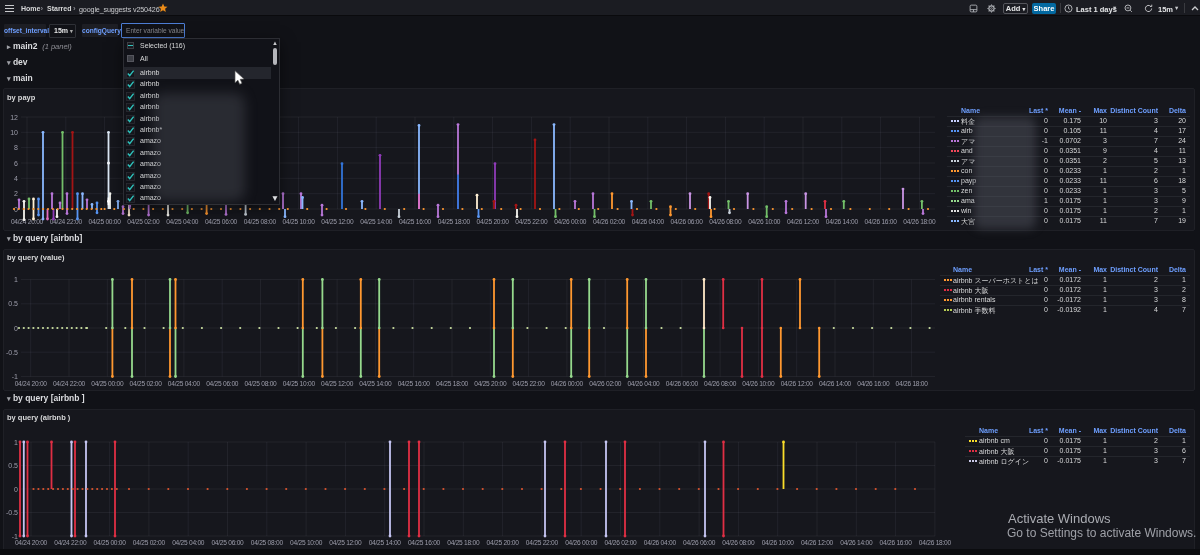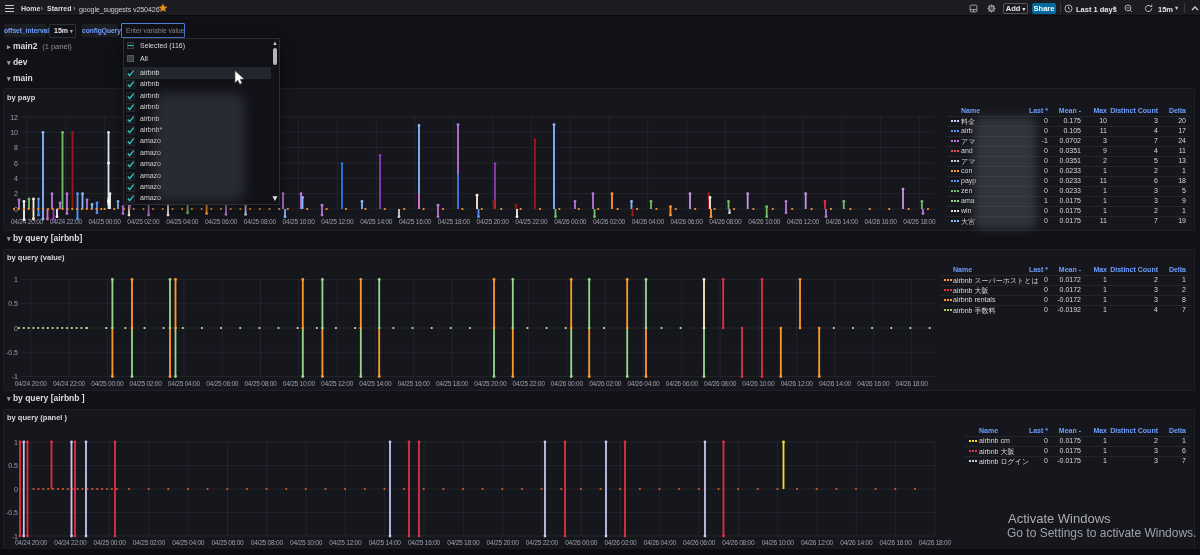--- a/index.html
+++ b/index.html
@@ -1,21 +1,21 @@
 <!DOCTYPE html>
 <html><head><meta charset="utf-8"><style>
 *{margin:0;padding:0;box-sizing:border-box;}
 html,body{width:1200px;height:555px;background:#111217;font-family:"Liberation Sans",sans-serif;overflow:hidden;}
 .abs{position:absolute;}
 body{position:relative;}
 .panel{position:absolute;background:#16171d;border:1px solid #1f2026;border-radius:2px;}
 .ptitle{position:absolute;color:#d8d9da;font-size:7.5px;font-weight:bold;}
 .rowhdr{position:absolute;color:#dcdde0;font-size:8.5px;font-weight:bold;white-space:nowrap;}
 .abs{white-space:nowrap;}
-.rowhdr .dim{color:#8e8e95;font-weight:normal;font-size:7.5px;}
+.rowhdr .dim{color:#8e8e95;font-weight:normal;font-style:italic;font-size:7.5px;}
 
 </style></head><body>
 <div class="abs" style="left:0;top:0;width:1200px;height:16px;background:#1b1c22;border-bottom:1px solid #0a0a0d;"></div>
 <div class="abs" style="left:5px;top:4.5px;width:9px;height:1.6px;background:#c9cacd;"></div>
 <div class="abs" style="left:5px;top:7.5px;width:9px;height:1.6px;background:#c9cacd;"></div>
 <div class="abs" style="left:5px;top:10.5px;width:9px;height:1.6px;background:#c9cacd;"></div>
 <div class="abs" style="left:21px;top:4.5px;font-size:7px;color:#d8d9da;font-weight:bold;">Home</div>
 <div class="abs" style="left:40.5px;top:3.5px;font-size:8px;color:#85868d;font-weight:bold;">›</div>
 <div class="abs" style="left:47px;top:4.5px;font-size:7px;color:#d8d9da;font-weight:bold;">Starred</div>
 <div class="abs" style="left:73px;top:3.5px;font-size:8px;color:#85868d;font-weight:bold;">›</div>
@@ -734,21 +734,21 @@
     <div class="abs" style="left:0px;top:43px;width:8px;height:0;border-top:2px dotted #b5cc54;"></div>
     <div class="abs" style="left:9px;top:40px;font-size:7px;color:#d8d9da;">airbnb 手数料</div>
     <div class="abs" style="left:44px;top:40px;width:60px;text-align:right;font-size:7px;color:#d8d9da;">0</div>
     <div class="abs" style="left:77px;top:40px;width:60px;text-align:right;font-size:7px;color:#d8d9da;">-0.0192</div>
     <div class="abs" style="left:103px;top:40px;width:60px;text-align:right;font-size:7px;color:#d8d9da;">1</div>
     <div class="abs" style="left:154px;top:40px;width:60px;text-align:right;font-size:7px;color:#d8d9da;">4</div>
     <div class="abs" style="left:182px;top:40px;width:60px;text-align:right;font-size:7px;color:#d8d9da;">7</div>
     <div class="abs" style="left:-4px;top:38.8px;width:250px;height:1px;background:#24262c;"></div>
   </div>
 <div class="panel" style="left:3px;top:409px;width:1192px;height:142px;"></div>
-<div class="ptitle" style="left:7px;top:412.5px;">by query (panel )</div>
+<div class="ptitle" style="left:7px;top:412.5px;">by query (airbnb )</div>
 <svg class="abs" style="left:3px;top:409px;" width="958" height="142" viewBox="0 0 958 142">
     <line x1="18" y1="127.0" x2="932" y2="127.0" stroke="rgba(204,204,220,0.07)" stroke-width="1"></line>
     <line x1="18" y1="103.5" x2="932" y2="103.5" stroke="rgba(204,204,220,0.07)" stroke-width="1"></line>
     <line x1="18" y1="80.0" x2="932" y2="80.0" stroke="rgba(204,204,220,0.07)" stroke-width="1"></line>
     <line x1="18" y1="56.5" x2="932" y2="56.5" stroke="rgba(204,204,220,0.07)" stroke-width="1"></line>
     <line x1="18" y1="33.0" x2="932" y2="33.0" stroke="rgba(204,204,220,0.07)" stroke-width="1"></line>
     <line x1="28.0" y1="33.0" x2="28.0" y2="127.0" stroke="rgba(204,204,220,0.07)" stroke-width="1"></line>
     <line x1="67.3" y1="33.0" x2="67.3" y2="127.0" stroke="rgba(204,204,220,0.07)" stroke-width="1"></line>
     <line x1="106.6" y1="33.0" x2="106.6" y2="127.0" stroke="rgba(204,204,220,0.07)" stroke-width="1"></line>
     <line x1="145.9" y1="33.0" x2="145.9" y2="127.0" stroke="rgba(204,204,220,0.07)" stroke-width="1"></line>

